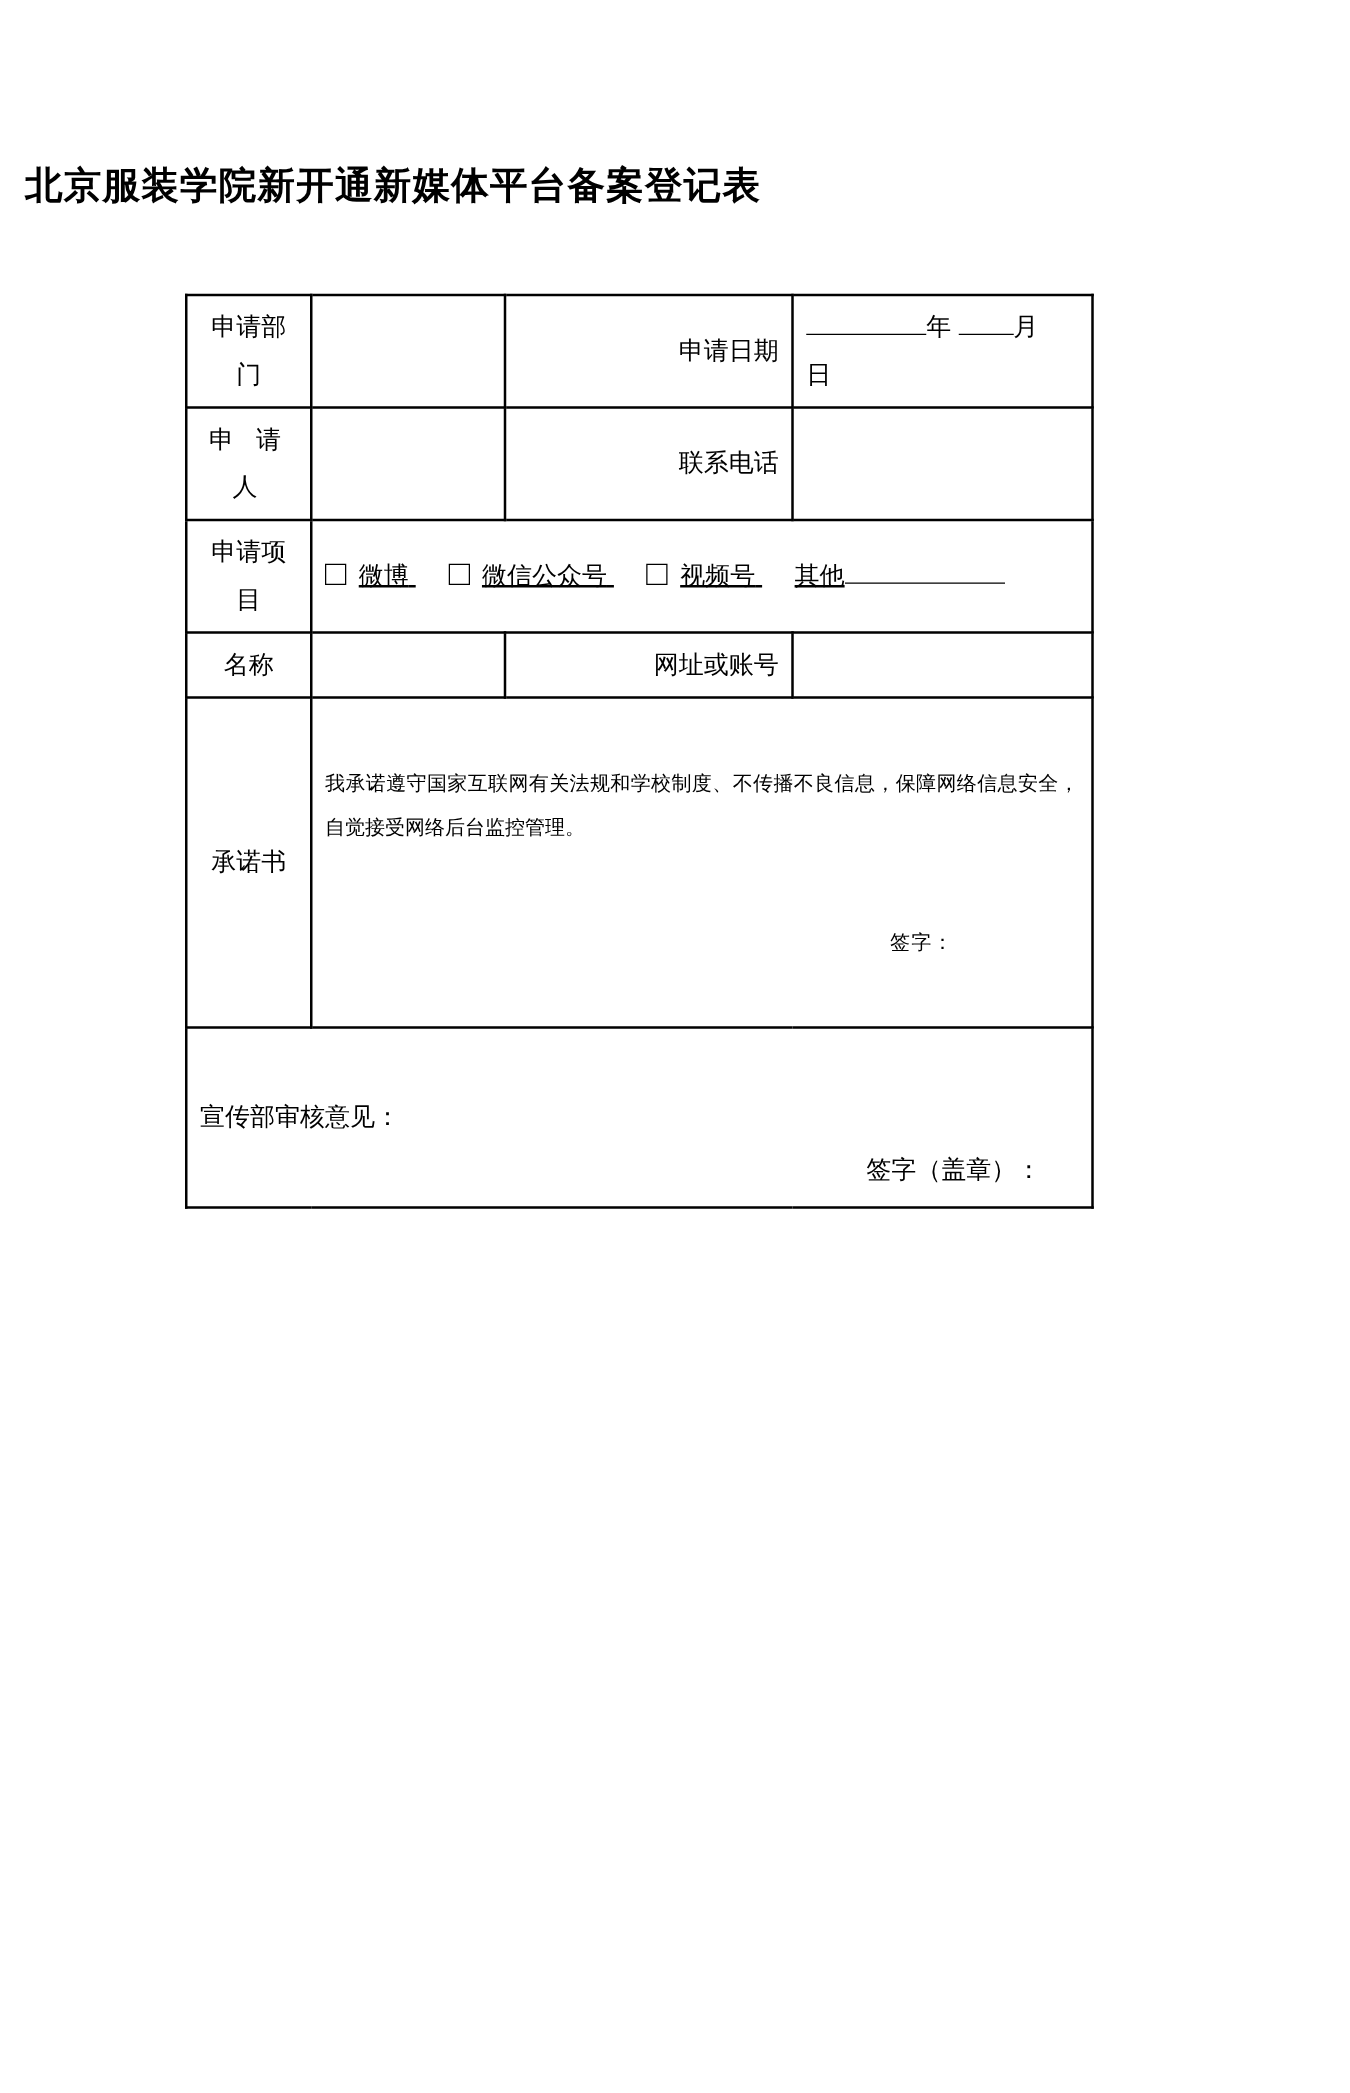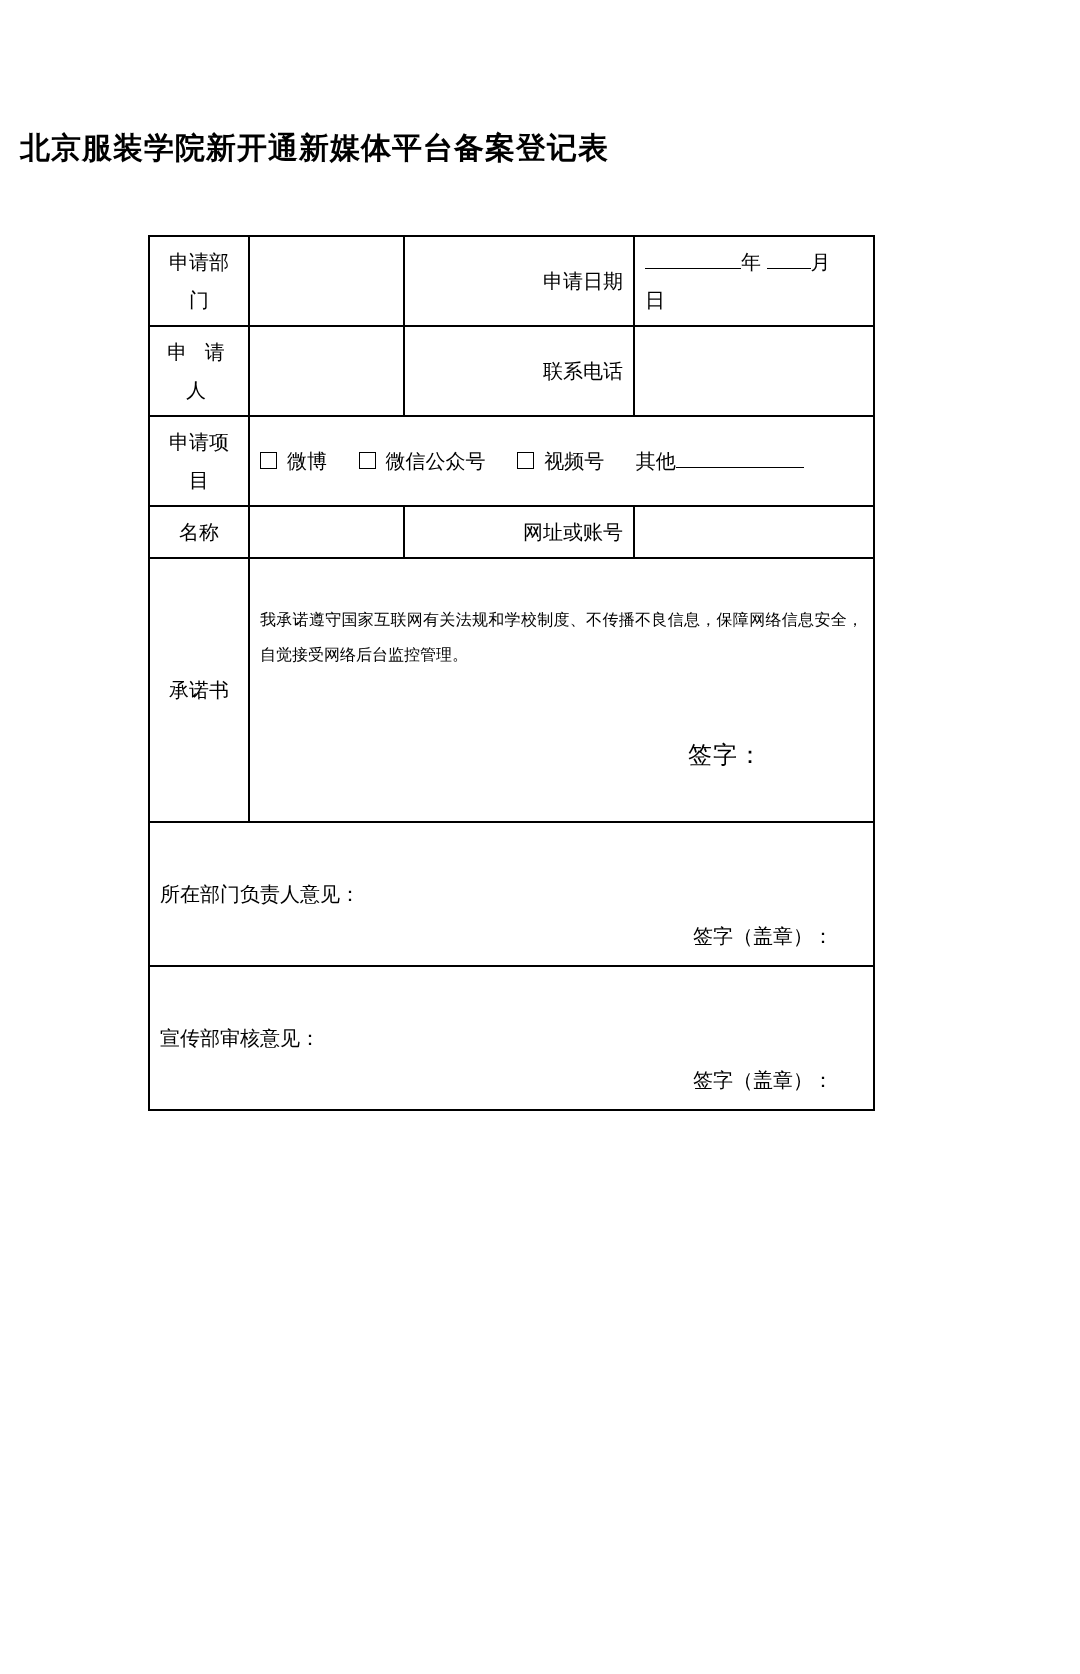--- a/index.html
+++ b/index.html
@@ -83,39 +83,40 @@
     height: 15px;
     border: 1.6px solid #000;
     margin-right: 10px;
     vertical-align: middle;
     position: relative;
     top: -2px;
   }
   .chk-item {
     margin-right: 26px;
     white-space: nowrap;
+    text-decoration: underline;
   }
   .reason-cell { height: 200px; }
   .promise-lbl { text-align: center; }
   .promise-cell {
     height: 250px;
     padding: 22px 22px 10px 22px;
     vertical-align: top;
   }
   .promise-text {
     font-size: 16px;
     line-height: 2.2;
     text-align: justify;
     font-family: Liberation Serif, serif;
   }
   .sign-right {
     text-align: right;
     padding-right: 100px;
     margin-top: 60px;
-    font-size: 24px;
+    font-size: 16px;
     letter-spacing: 1px;
   }
   .opinion-cell {
     height: 130px;
     vertical-align: top;
     padding: 12px 14px;
     position: relative;
   }
   .opinion-label {
     font-size: 20px;
@@ -193,26 +194,20 @@
       </tr>
       <tr>
         <td class="lbl promise-lbl">承诺书</td>
         <td class="promise-cell" colspan="3">
           <div class="promise-text">我承诺遵守国家互联网有关法规和学校制度、不传播不良信息，保障网络信息安全，自觉接受网络后台监控管理。</div>
           <div class="sign-right">签字：</div>
         </td>
       </tr>
       <tr>
         <td class="opinion-cell" colspan="4">
-          <div class="opinion-label">所在部门负责人意见：</div>
-          <div class="opinion-sign">签字（盖章）：</div>
-        </td>
-      </tr>
-      <tr>
-        <td class="opinion-cell" colspan="4">
           <div class="opinion-label">宣传部审核意见：</div>
           <div class="opinion-sign">签字（盖章）：</div>
         </td>
       </tr>
     </tbody>
   </table>
 
 
 </div>
 

